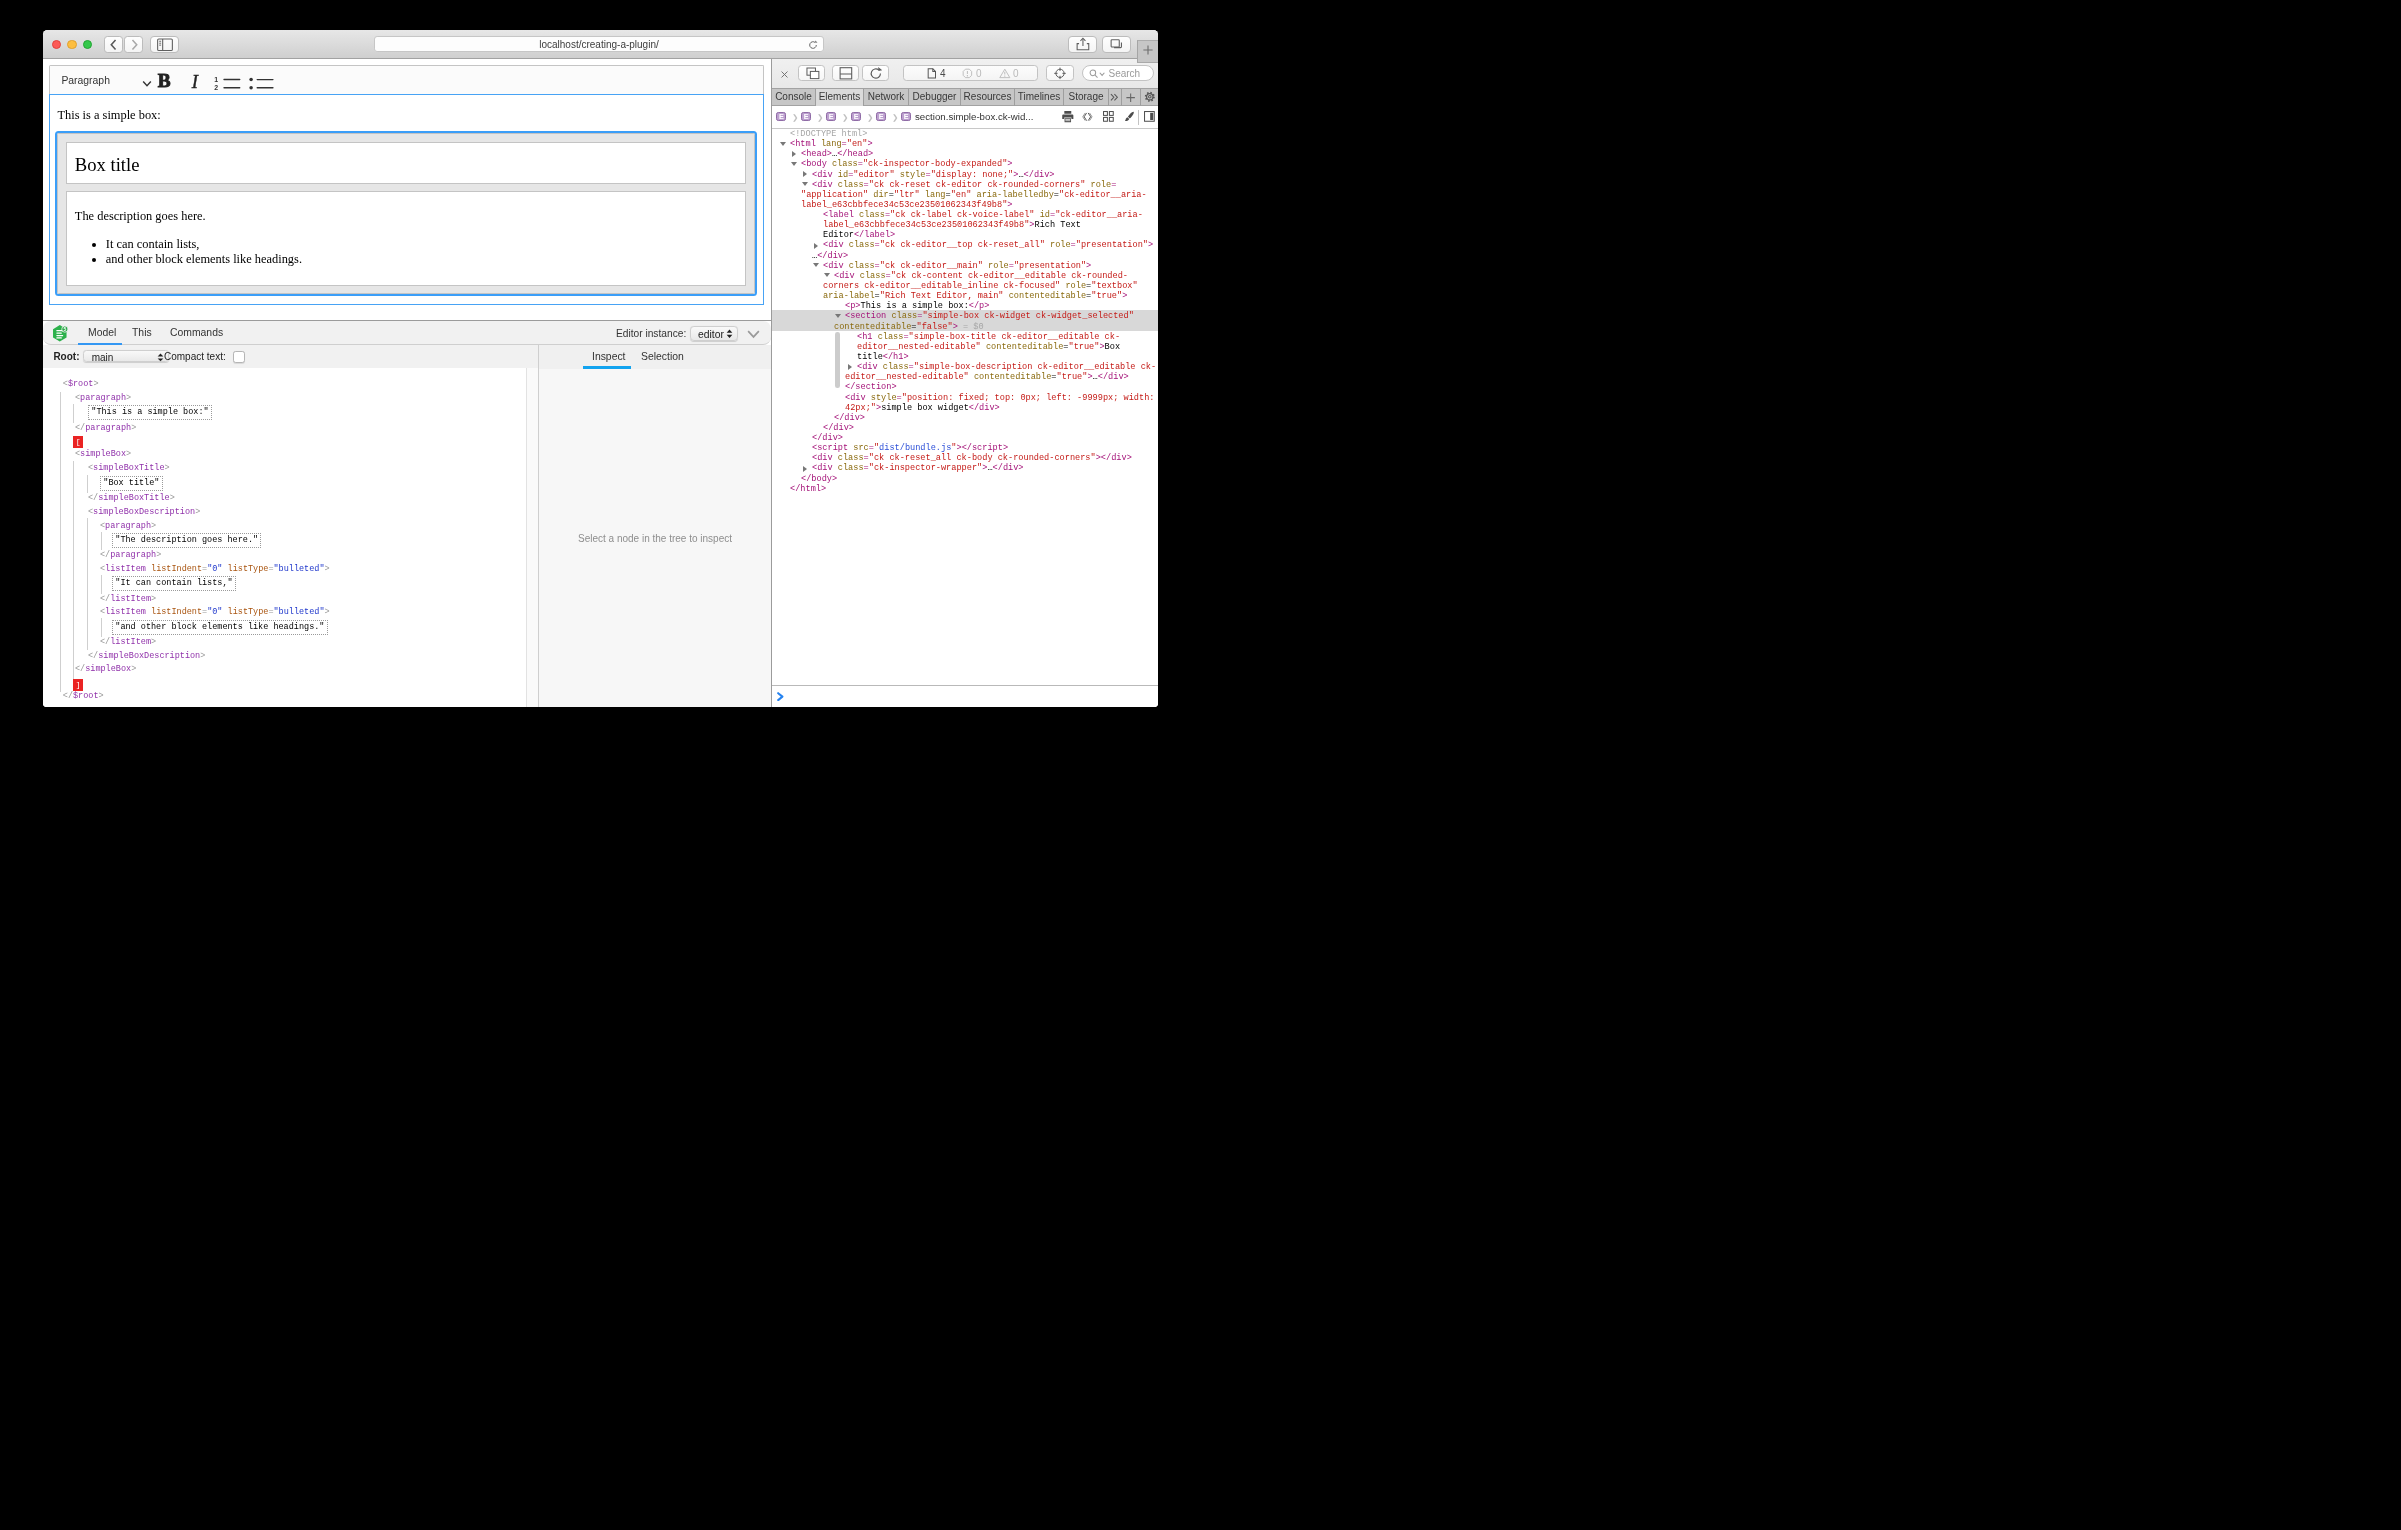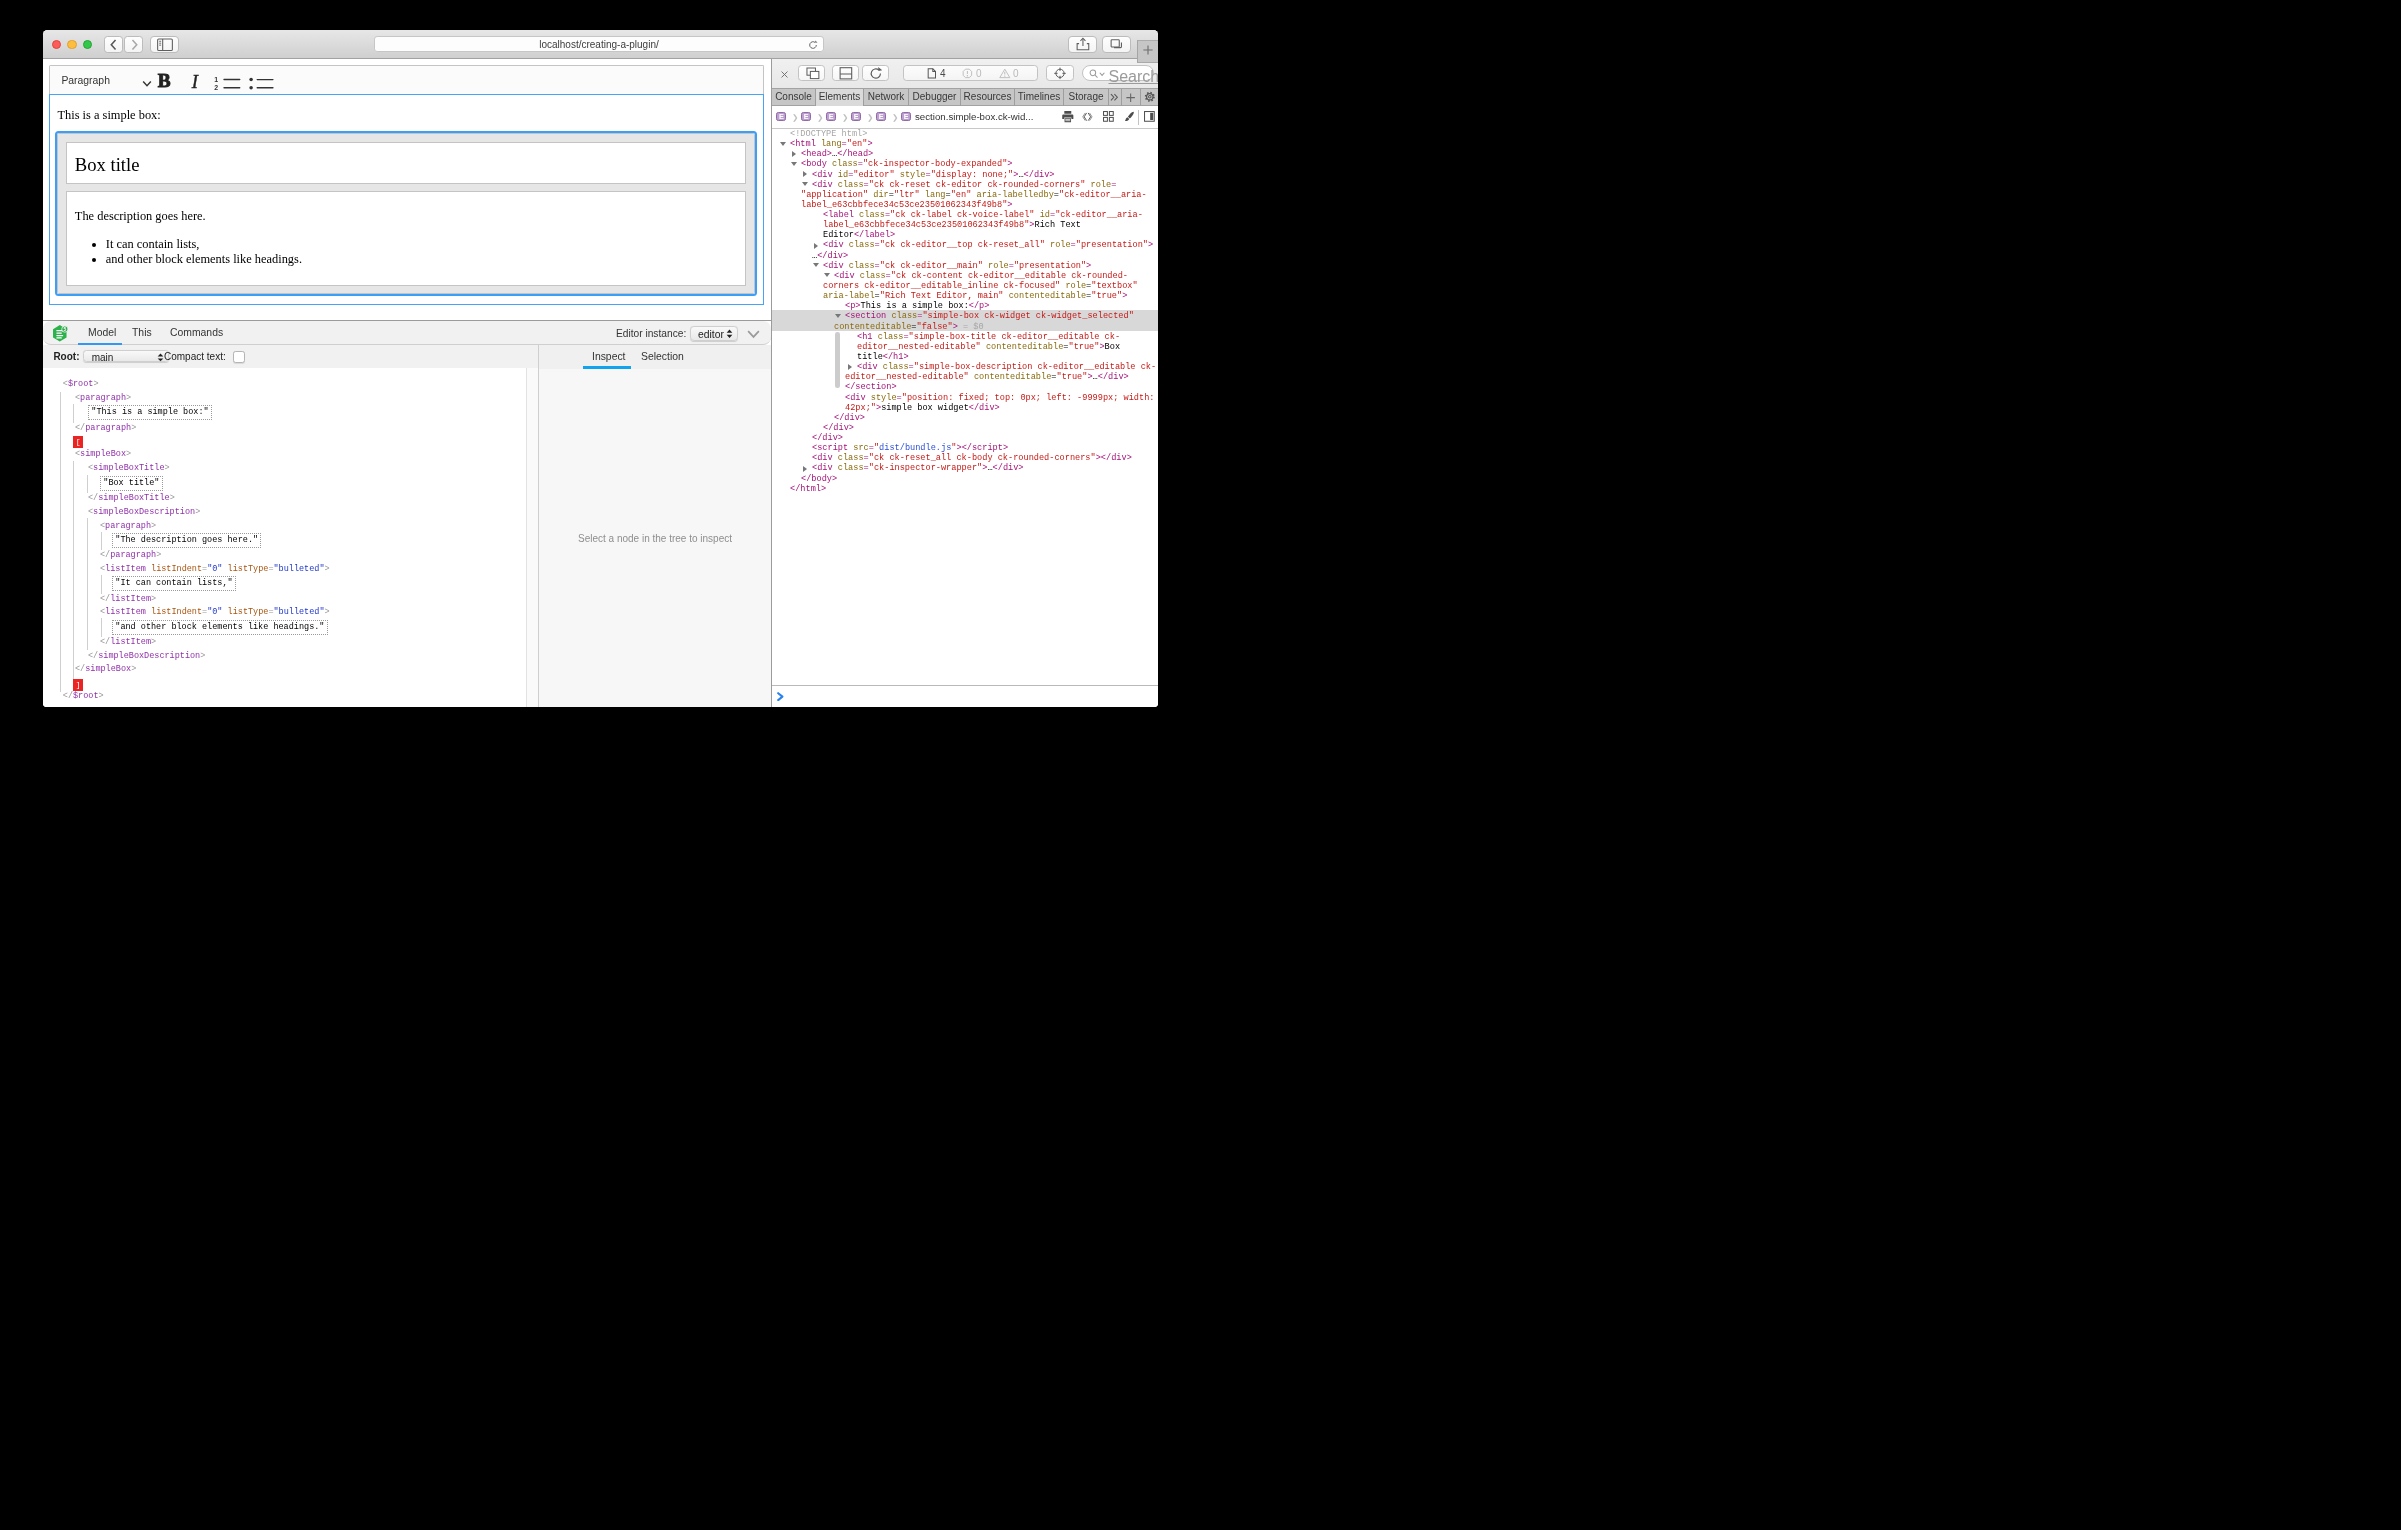--- a/index.html
+++ b/index.html
@@ -298,21 +298,21 @@
               </g>
             </svg></div>
         <div class="dtb" style="left:310px;width:72px;border-radius:8.1px;background:#fff;">
           <svg style="position:absolute;left:6.2px;top:3.1px;" width="9.3" height="9.3" viewBox="0 0 12 12">
               <circle cx="5" cy="5" r="3.6" fill="none" stroke="#9b9b9b" stroke-width="1.3"></circle>
               <line x1="7.8" y1="7.8" x2="11" y2="11" stroke="#9b9b9b" stroke-width="1.3"></line>
             </svg>
           <svg style="position:absolute;left:16.2px;top:6.2px;" width="6.2" height="4.6" viewBox="0 0 8 6">
               <path d="M1 1 L4 4.5 L7 1" fill="none" stroke="#9b9b9b" stroke-width="1.4"></path>
             </svg>
-          <span style="position:absolute;left:25.5px;top:1.9px;font-size:16px;color:#9b9b9b;text-decoration:underline;">Search</span>
+          <span style="position:absolute;left:25.5px;top:1.9px;font-size:10px;color:#9b9b9b;">Search</span>
         </div>
       </div>
       <div id="dt-tabs">
         <div class="dtab" style="left:0;width:44px;">Console</div>
         <div class="dtab" style="left:44px;width:48px;background:#dadada;">Elements</div>
         <div class="dtab" style="left:92px;width:45px;">Network</div>
         <div class="dtab" style="left:137px;width:52px;">Debugger</div>
         <div class="dtab" style="left:189px;width:54px;">Resources</div>
         <div class="dtab" style="left:243px;width:49px;">Timelines</div>
         <div class="dtab" style="left:292px;width:45px;">Storage</div>

